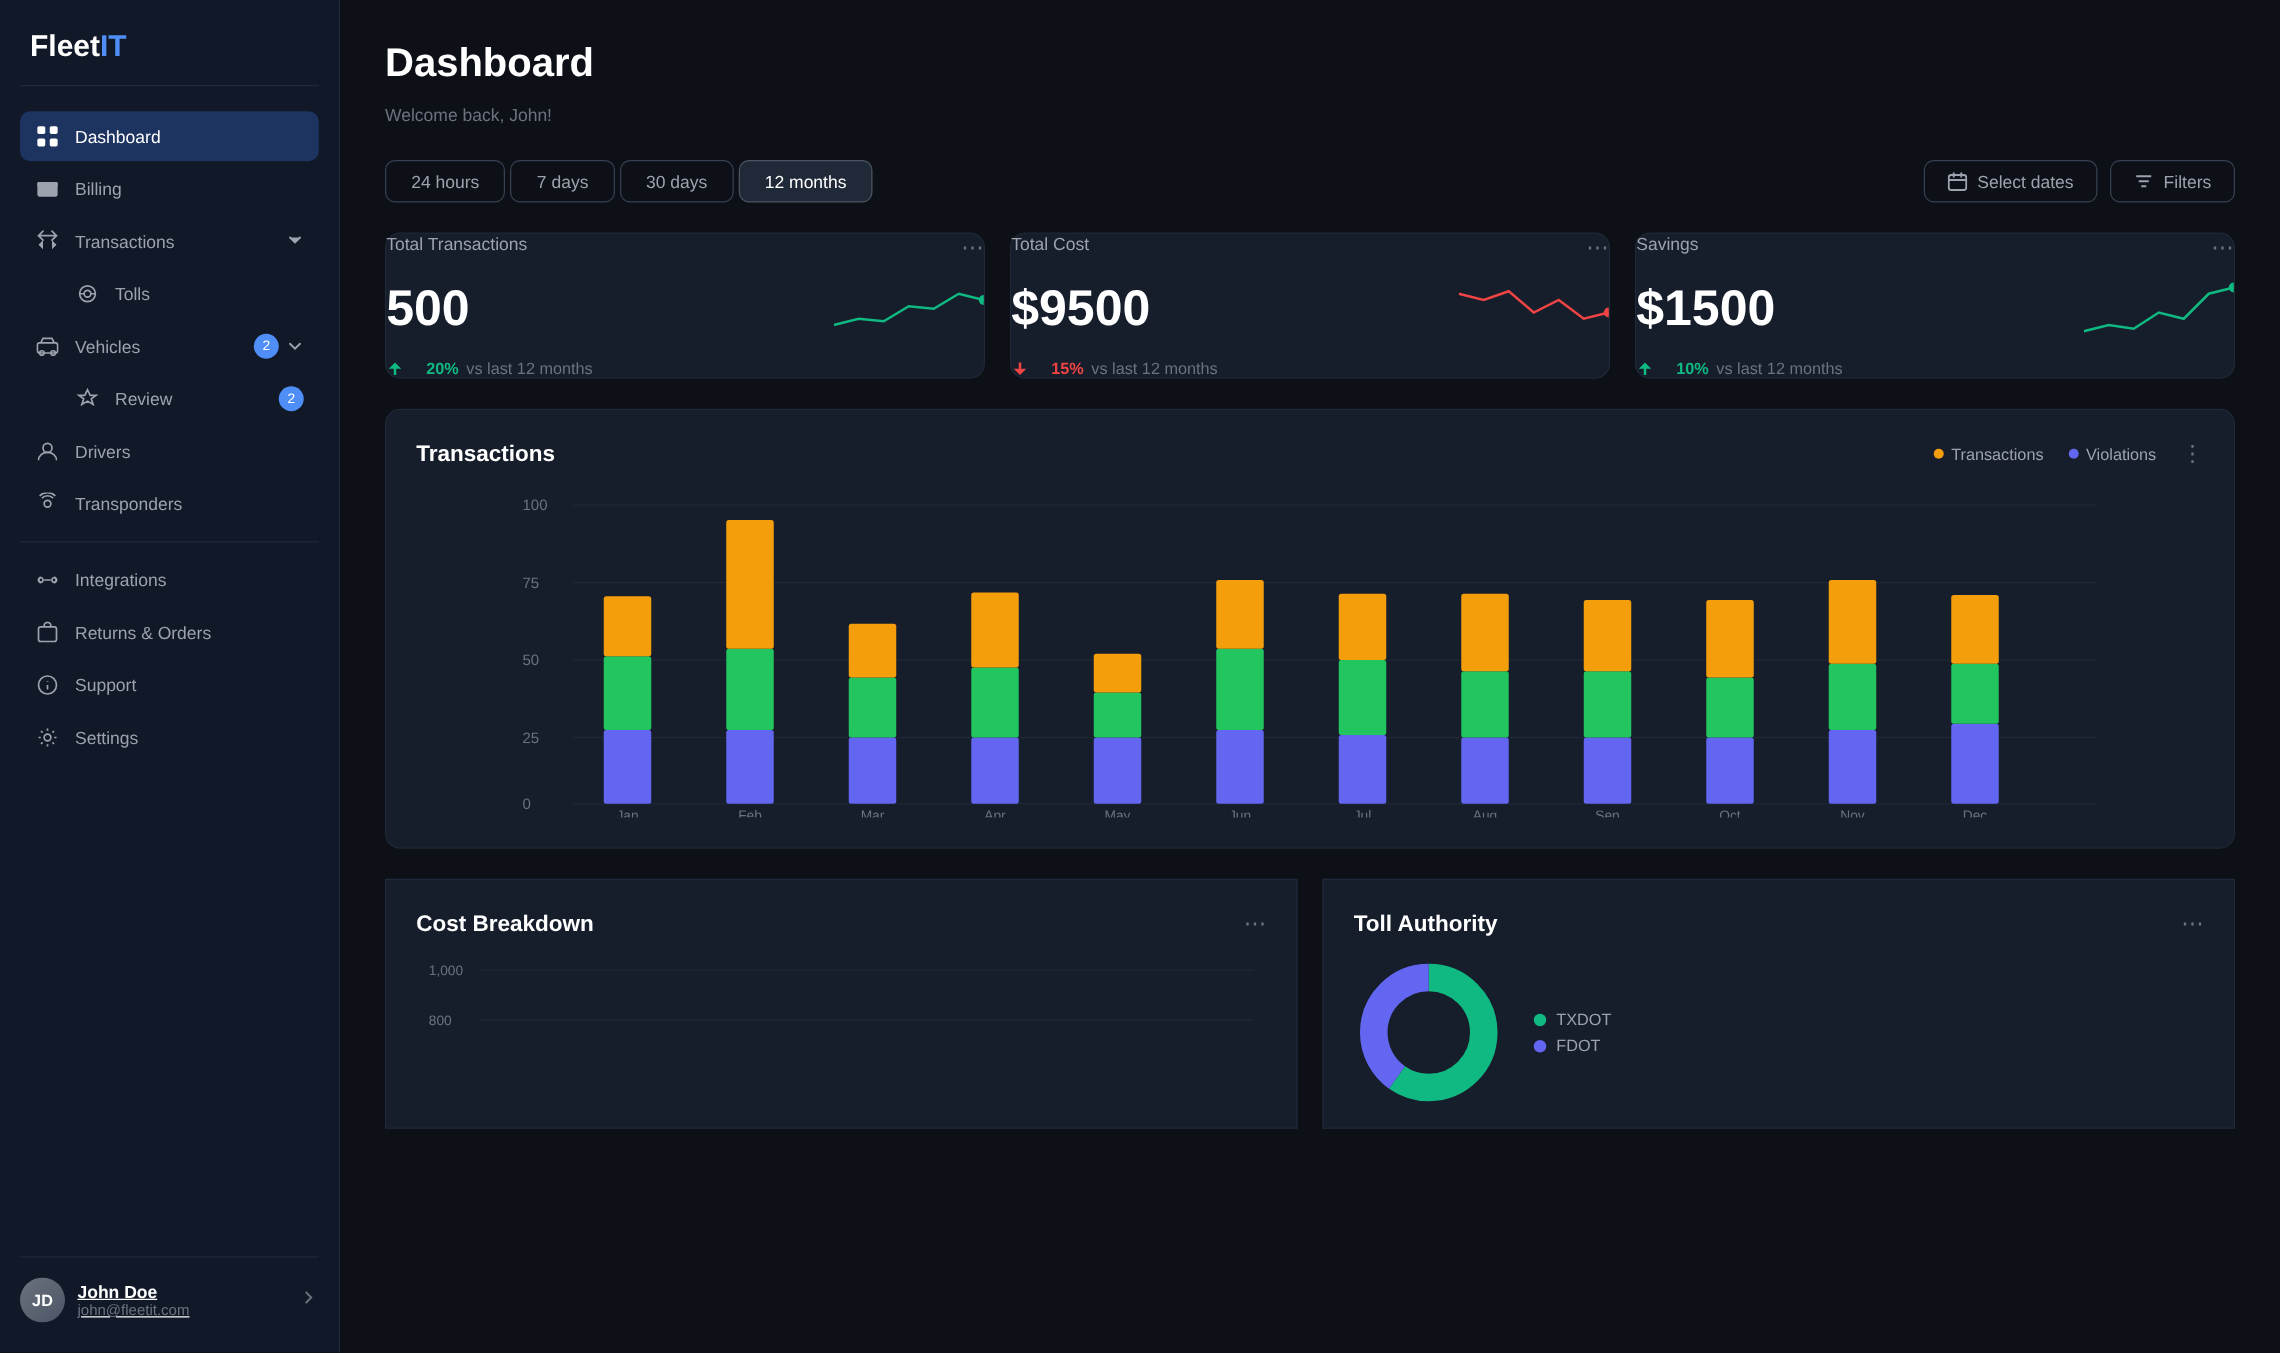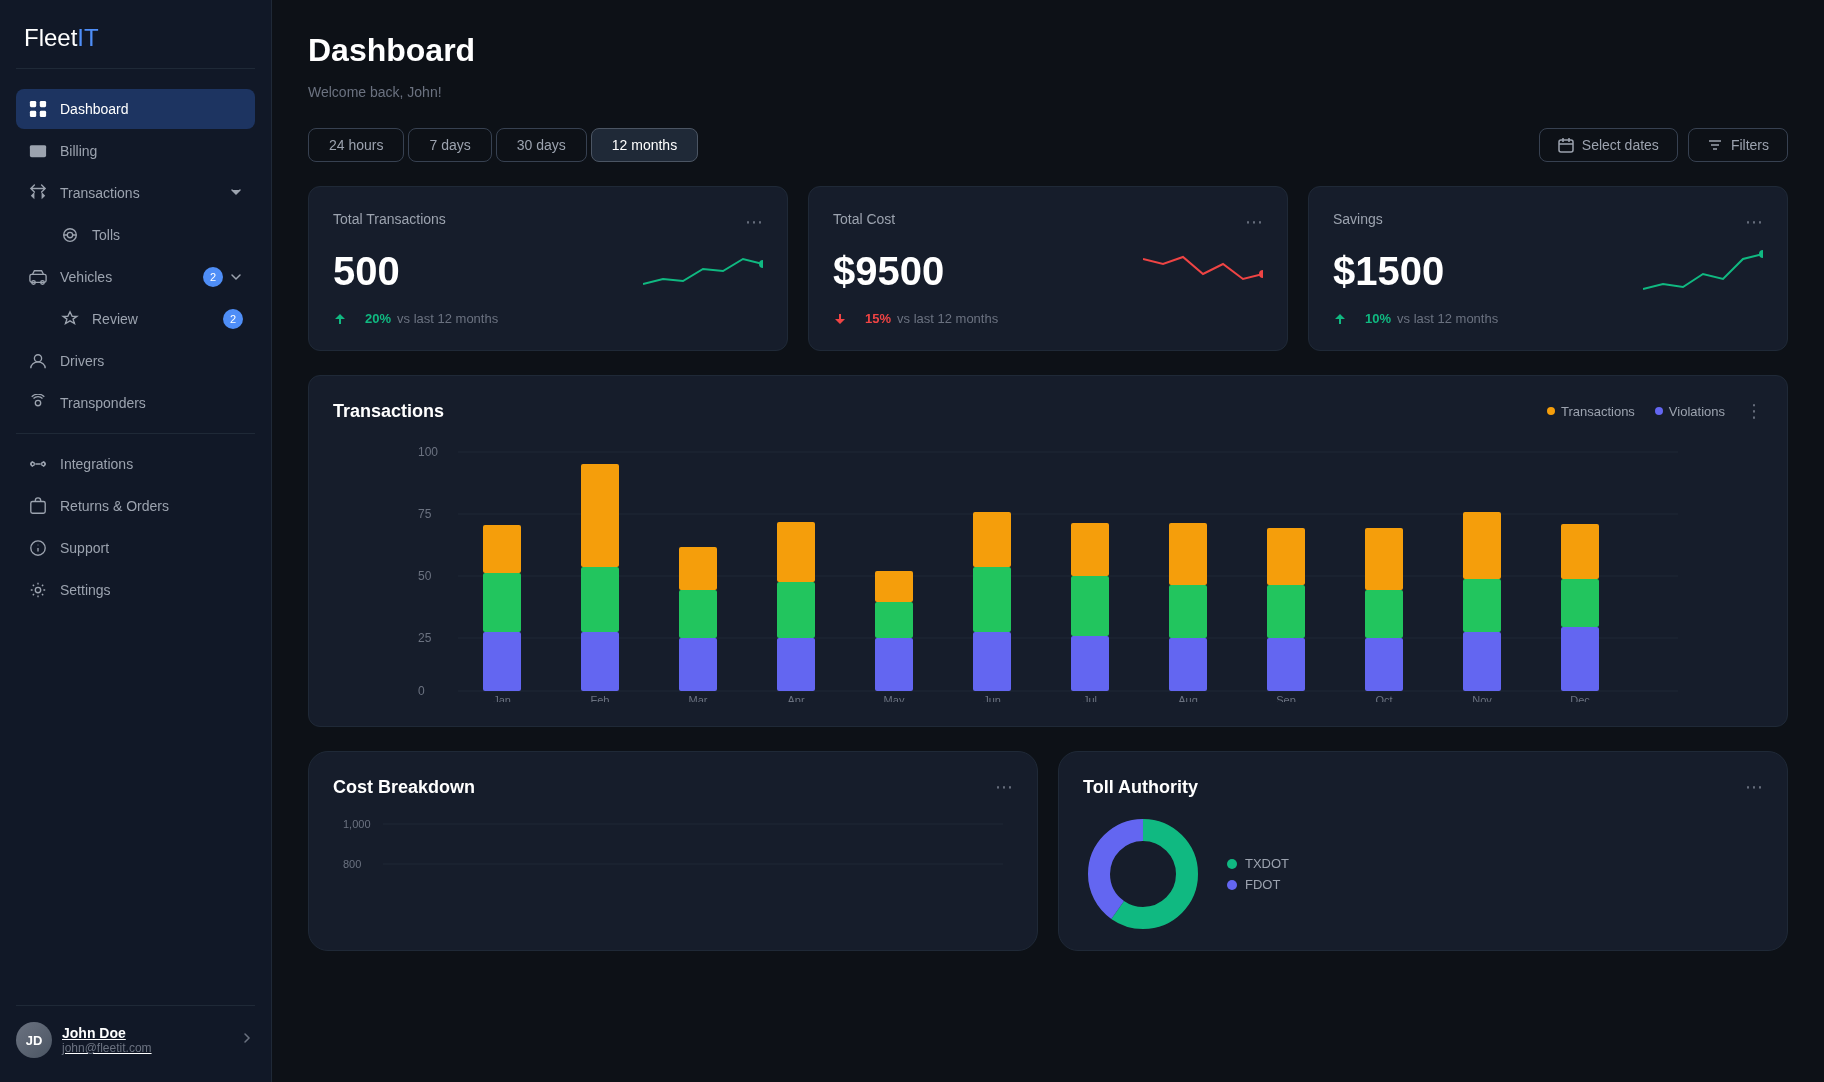--- a/index.html
+++ b/index.html
@@ -18,21 +18,21 @@
       width: 272px;
       background: #111827;
       display: flex;
       flex-direction: column;
       padding: 24px 16px;
       border-right: 1px solid #1f2937;
       flex-shrink: 0;
     }
     .sidebar-logo {
       font-size: 24px;
-      font-weight: 400;
+      font-weight: 700;
       color: #fff;
       margin-bottom: 16px;
       padding: 0 8px;
     }
     .sidebar-logo span { color: #4f8ef7; }
     .sidebar-divider {
       border: none;
       border-top: 1px solid #1f2937;
       margin-bottom: 20px;
     }
@@ -152,21 +152,20 @@
     
     .kpi-grid {
       display: grid;
       grid-template-columns: 1fr 1fr 1fr;
       gap: 20px;
       margin-bottom: 24px;
     }
     .kpi-card {
       background: #161d2b;
       border-radius: 12px;
-      padding: 24px;
       position: relative;
       border: 1px solid #1f2937;
     }
     .kpi-card-header {
       display: flex;
       justify-content: space-between;
       align-items: flex-start;
       margin-bottom: 16px;
     }
     .kpi-label { font-size: 14px; color: #9ca3af; font-weight: 500; }
@@ -210,21 +209,21 @@
     .chart-menu { color: #6b7280; cursor: pointer; font-size: 18px; }
 
     
     .bottom-grid {
       display: grid;
       grid-template-columns: 1fr 1fr;
       gap: 20px;
     }
     .bottom-card {
       background: #161d2b;
-      border-radius: 20px;
+      border-radius: 0;
       padding: 24px;
       border: 1px solid #1f2937;
       height: 200px;
     }
     .bottom-card-header {
       display: flex;
       justify-content: space-between;
       align-items: center;
       margin-bottom: 16px;
     }

